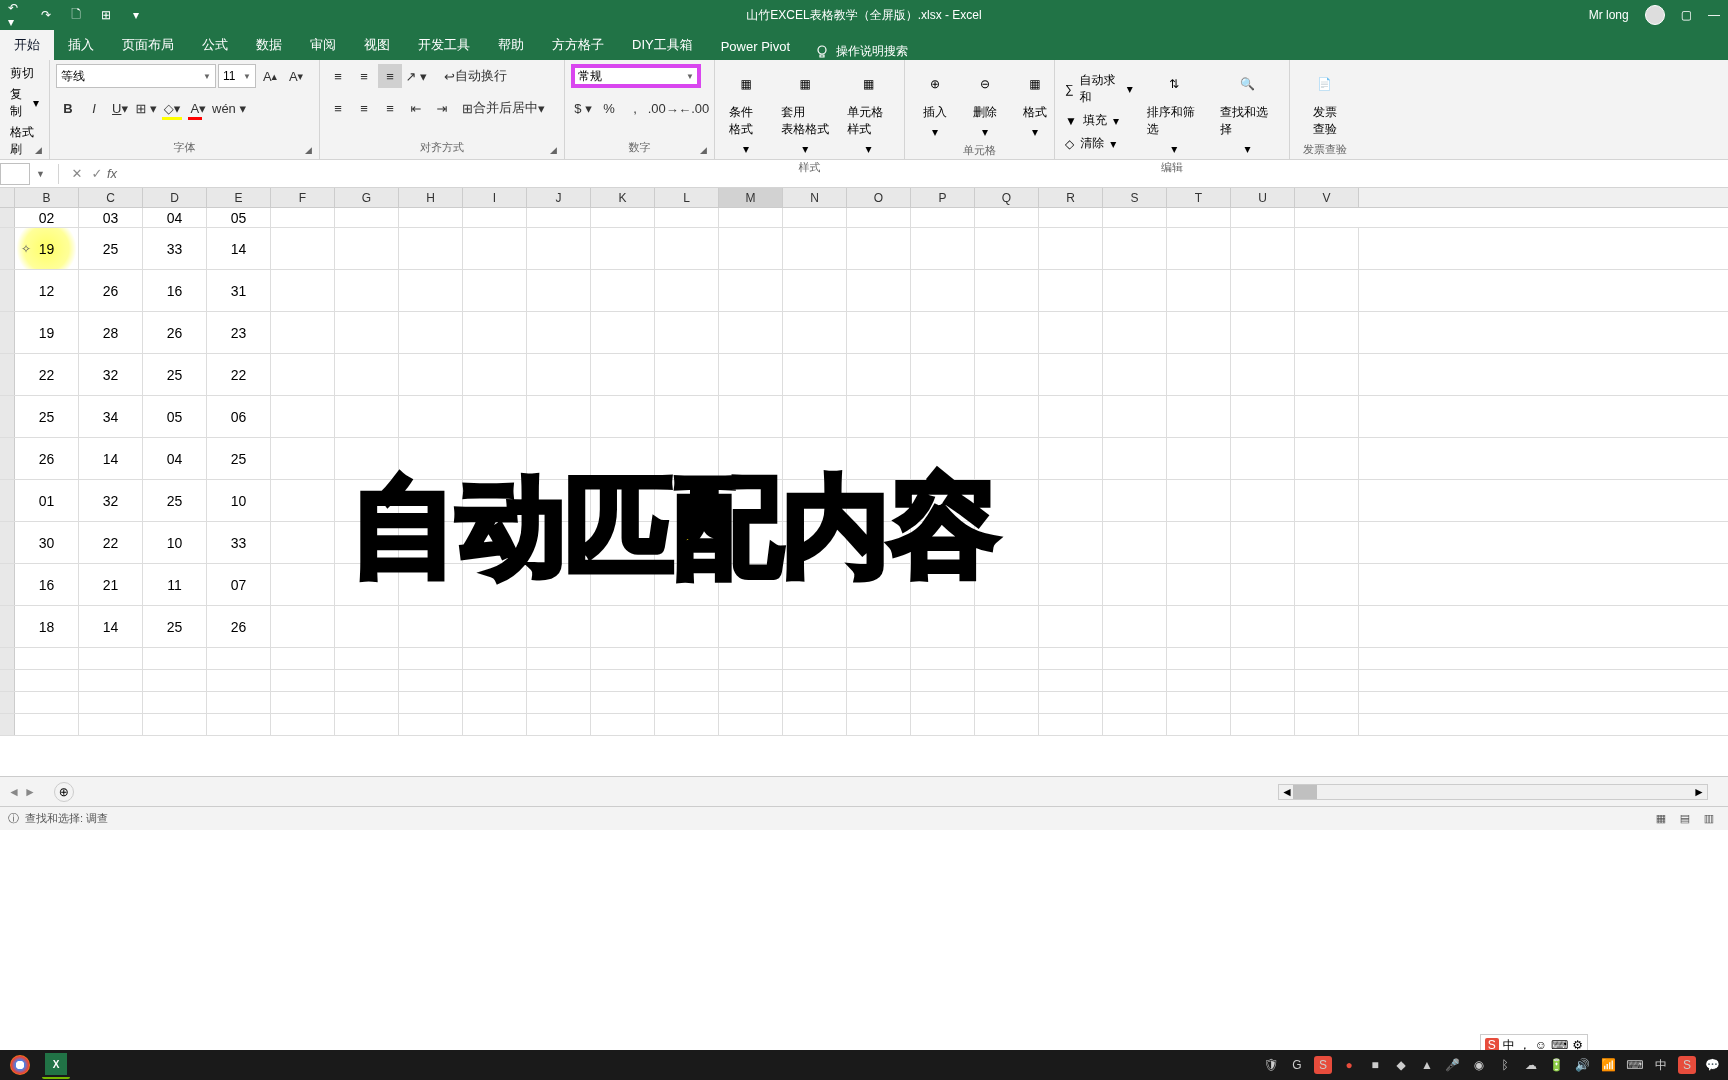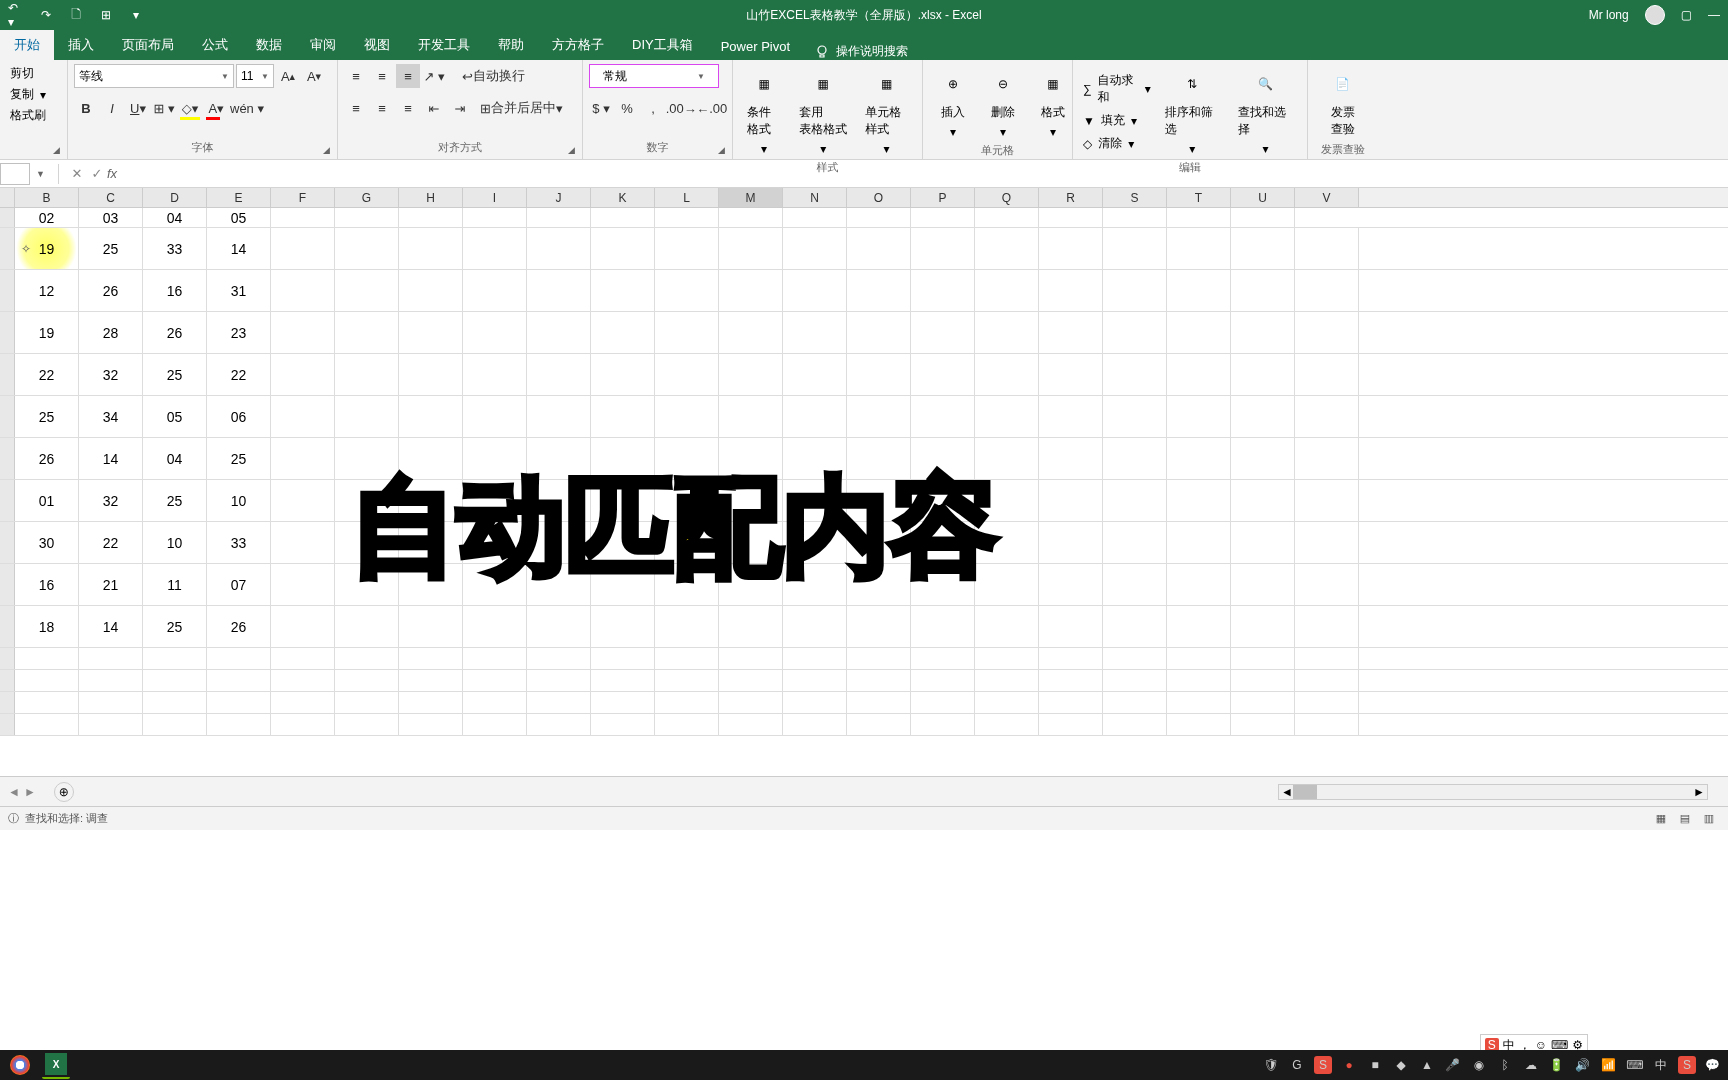--- a/index.html
+++ b/index.html
@@ -9,35 +9,35 @@
 .titlebar { height: 30px; background: #217346; display: flex; align-items: center; color: #fff; font-size: 12px; position: relative; }
 .qat { display: flex; align-items: center; gap: 14px; padding-left: 8px; }
 .qat-btn { width: 16px; height: 16px; display: flex; align-items: center; justify-content: center; cursor: pointer; }
 .title-center { position: absolute; left: 50%; transform: translateX(-50%); display: flex; align-items: center; gap: 6px; }
 .title-right { position: absolute; right: 8px; display: flex; align-items: center; gap: 16px; }
 .avatar { width: 20px; height: 20px; border-radius: 50%; background: #ddd; border: 1px solid #fff; }
 
 
 .ribbon-tabs { height: 30px; background: #217346; display: flex; align-items: flex-end; padding-left: 0; }
 .ribbon-tab { padding: 6px 14px; font-size: 13px; color: #fff; cursor: pointer; }
-.ribbon-tab.active { background: #f3f3f3; color: #0369a1; }
+.ribbon-tab.active { background: #f3f3f3; color: #0f172a; }
 .tellme { display: flex; align-items: center; gap: 6px; color: #fff; font-size: 12px; padding: 0 10px; }
 .tellme svg { width: 16px; height: 16px; }
 
 
 .ribbon { height: 100px; background: #f3f3f3; border-bottom: 1px solid #d4d4d4; display: flex; }
 .rgroup { border-right: 1px solid #d4d4d4; display: flex; flex-direction: column; justify-content: space-between; padding: 4px 6px 2px; position: relative; }
 .rgroup-label { text-align: center; font-size: 11px; color: #666; padding-bottom: 2px; }
 .dlg-launcher { position: absolute; right: 2px; bottom: 2px; width: 12px; height: 12px; font-size: 9px; color: #666; cursor: pointer; }
 .rbtn-sm { min-width: 24px; height: 24px; display: flex; align-items: center; justify-content: center; font-size: 13px; cursor: pointer; color: #333; }
 .rcol { display: flex; flex-direction: column; gap: 2px; }
 .rrow { display: flex; align-items: center; gap: 2px; }
 .font-combo { width: 160px; height: 24px; border: 1px solid #c0c0c0; background: #fff; font-size: 12px; padding: 0 4px; display: flex; align-items: center; justify-content: space-between; }
 .size-combo { width: 38px; height: 24px; border: 1px solid #c0c0c0; background: #fff; font-size: 12px; padding: 0 4px; display: flex; align-items: center; justify-content: space-between; }
-.num-combo { width: 130px; height: 24px; border: 1px solid #d946ef; background: #fff; font-size: 12px; padding: 0 13px; display: flex; align-items: center; justify-content: space-between; }
+.num-combo { width: 130px; height: 24px; border: 4px solid #d946ef; background: #fff; font-size: 12px; padding: 0 3px; display: flex; align-items: center; justify-content: space-between; }
 .dd-arrow { font-size: 8px; color: #666; }
 .big-btn { display: flex; flex-direction: column; align-items: center; padding: 4px 8px; cursor: pointer; font-size: 12px; gap: 4px; }
 .big-btn-icon { width: 32px; height: 32px; display: flex; align-items: center; justify-content: center; }
 .clip-col { display: flex; flex-direction: column; font-size: 12px; gap: 2px; }
 .edit-row { display: flex; align-items: center; gap: 6px; font-size: 12px; padding: 1px 4px; cursor: pointer; }
 
 
 .formula-bar { height: 28px; border-bottom: 1px solid #d4d4d4; display: flex; align-items: center; background: #fff; }
 .namebox { width: 30px; height: 22px; border: 1px solid #c0c0c0; margin: 0 6px 0 0; display: flex; align-items: center; justify-content: flex-end; padding-right: 4px; }
 .namebox-dd { width: 14px; font-size: 9px; color: #666; cursor: pointer; }
@@ -132,21 +132,21 @@
     <svg viewBox="0 0 16 16" fill="none" stroke="#fff" stroke-width="1.2">
         <circle cx="8" cy="6" r="4"></circle>
         <path d="M6 11h4v2H6z"></path>
       </svg>
     <span>操作说明搜索</span>
   </div>
 </div>
 
 <div class="ribbon">
 
-  <div class="rgroup" style="width:68px">
+  <div class="rgroup" style="width:50px">
     <div class="clip-col">
       <div class="edit-row">
           <span>剪切</span>
         </div>
       <div class="edit-row"><span>复制</span> ▾</div>
       <div class="edit-row">
           <span>格式刷</span>
         </div>
     </div>
     <span class="dlg-launcher">◢</span>

